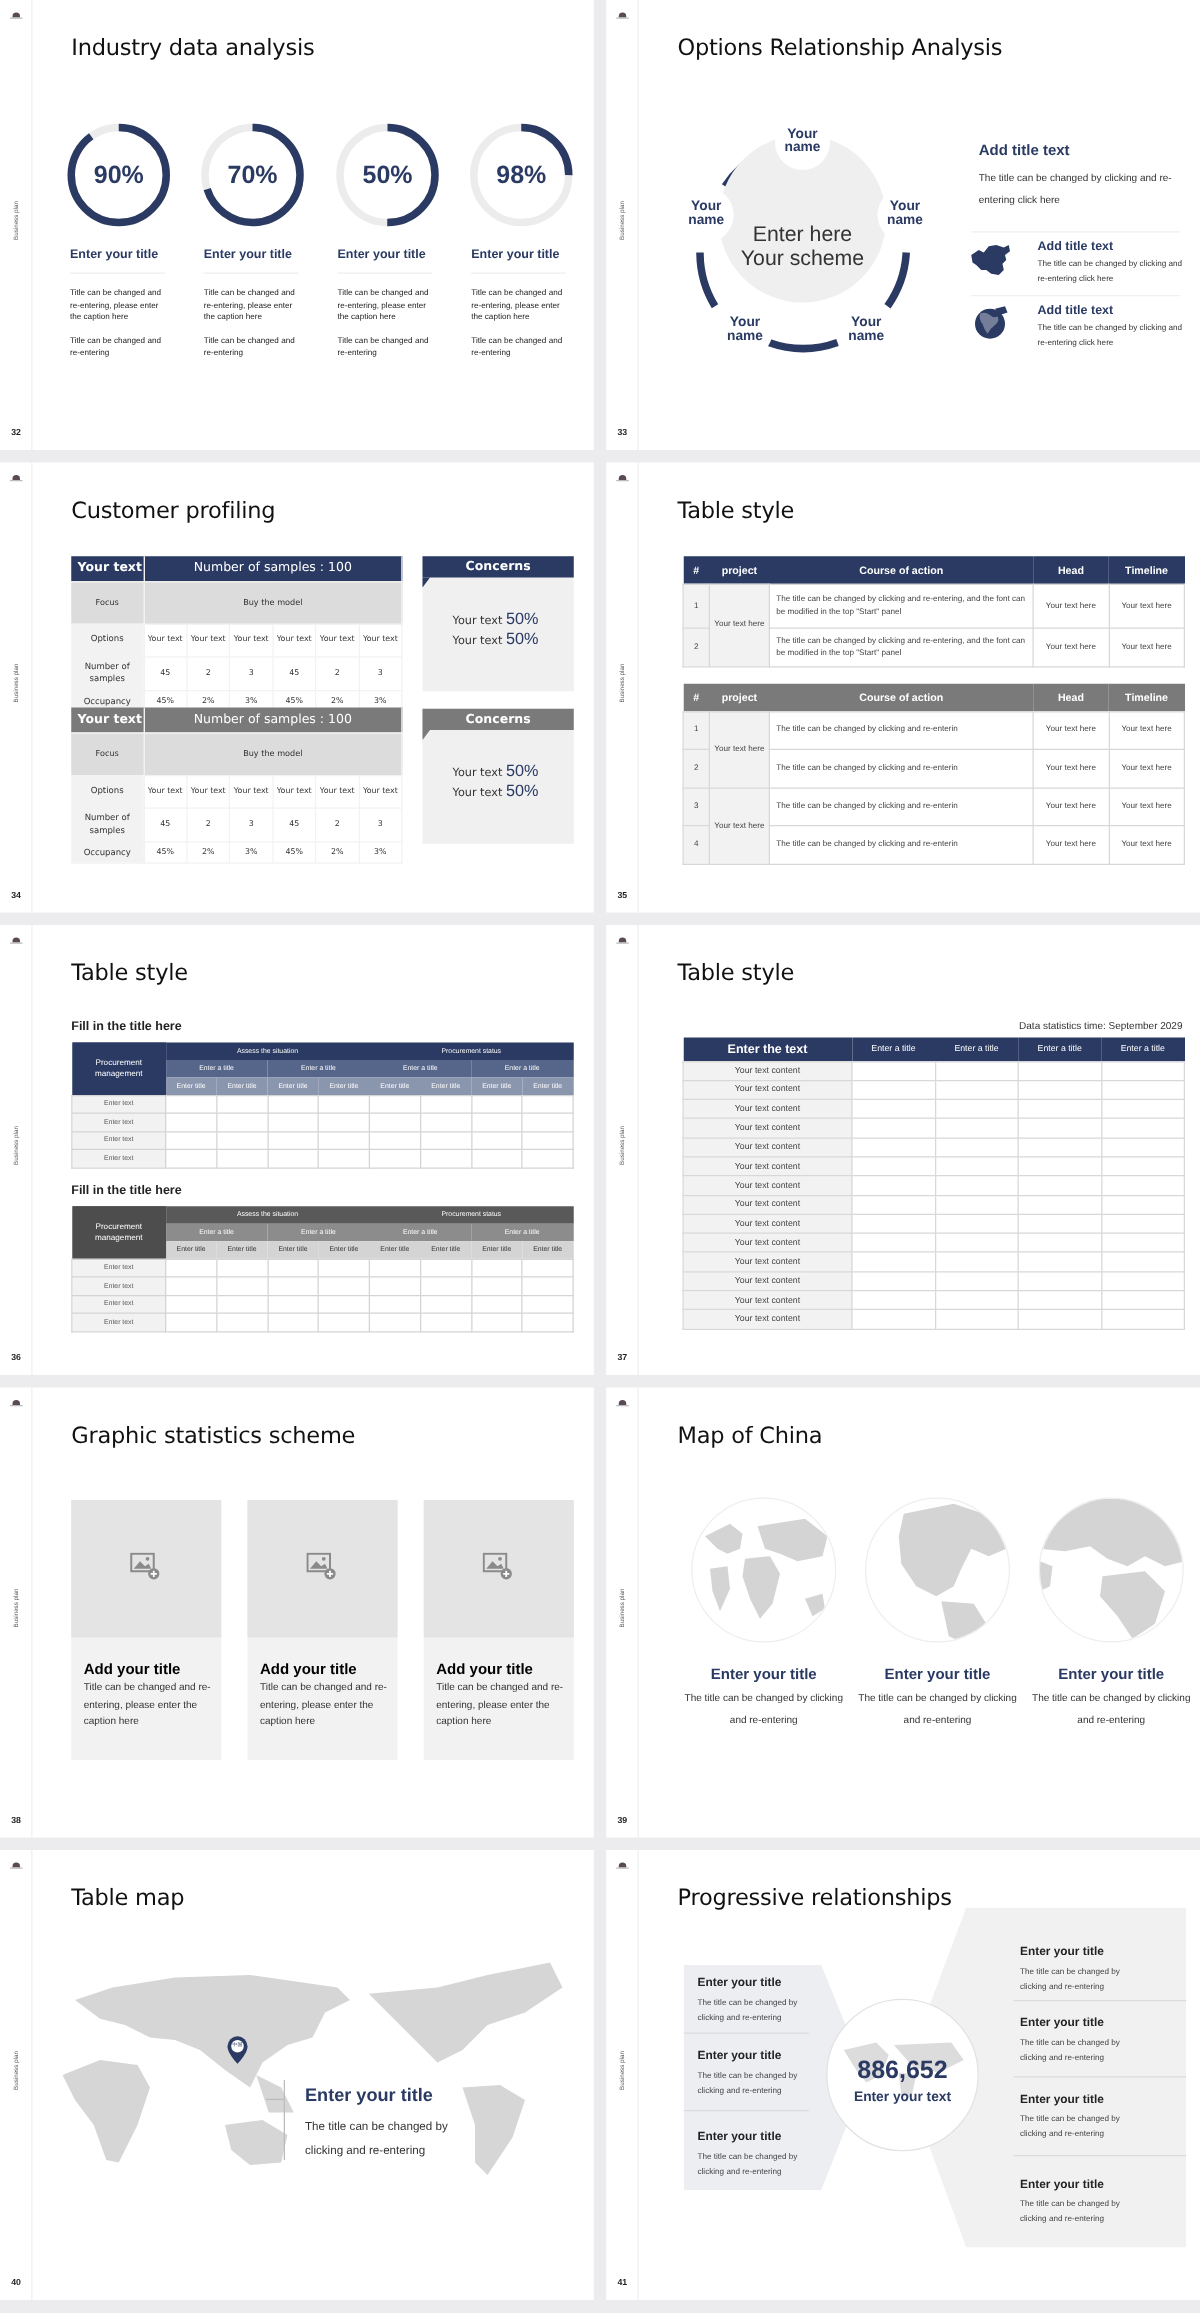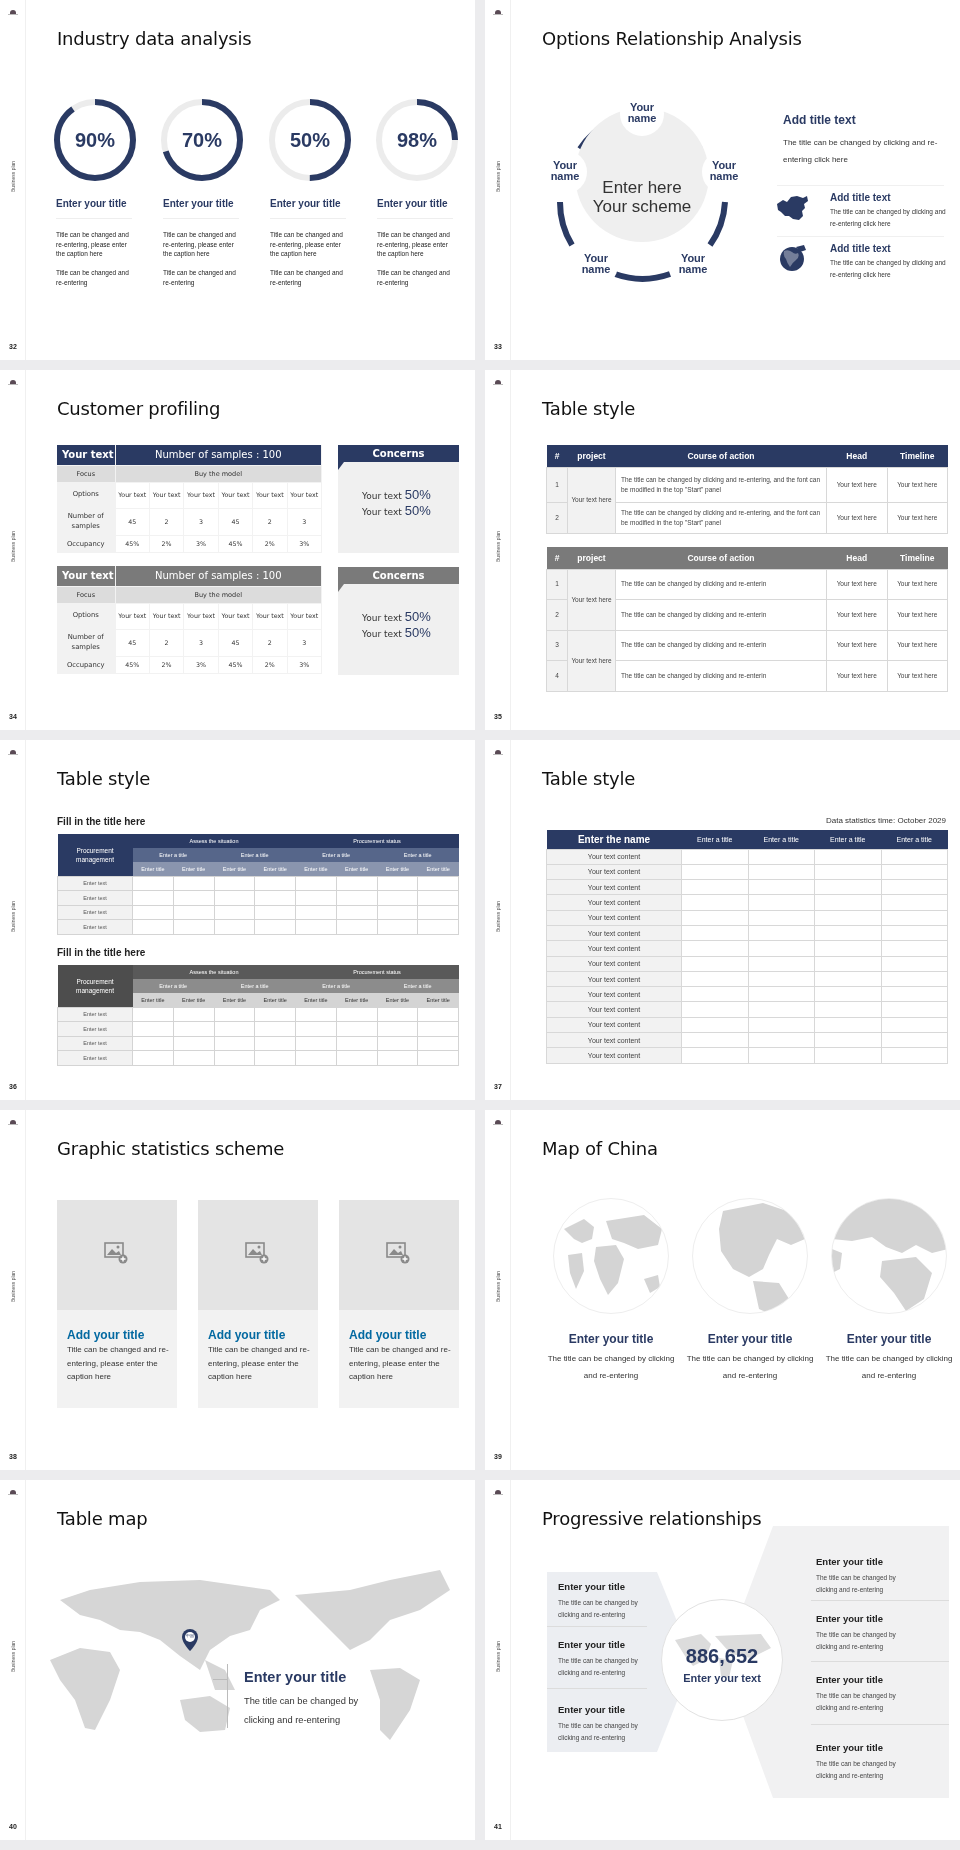--- a/index.html
+++ b/index.html
@@ -29,21 +29,21 @@
   .s33-right-desc { position:absolute; font-size:8px; line-height:17px; color:#333; width:160px; }
   .s33-sub-title { position:absolute; font-size:10px; font-weight:bold; color:#2a3a63; }
   .s33-sub-desc { position:absolute; font-size:6.5px; line-height:11.5px; color:#333; width:120px; }
   .s33-div { position:absolute; height:1px; background:#f0f0f0; }
 
   
   .cp-table { position:absolute; left:57px; width:265px; border-collapse:collapse; font-family:"DejaVu Sans", sans-serif; }
   .cp-table td { font-size:6.3px; text-align:center; color:#333; border-right:1px solid #f2f2f2; border-bottom:1px solid #f2f2f2; }
   .cp-head td { color:#fff; font-size:10px; height:20px; }
   .cp-head td.l { text-align:left; padding-left:5px; font-weight:bold; }
-  .cp-focus td { background:#dcdcdc; height:17px; font-size:6.5px; }
+  .cp-focus td { background:#dcdcdc; height:34px; font-size:6.5px; }
   .cp-table td.rl { background:#f2f2f2; width:58px; font-size:6.8px; }
   .cp-opt td { height:26px; line-height:9.5px; }
   .cp-num td { height:27px; line-height:9.5px; }
   .cp-occ td { height:17px; }
   .concern { position:absolute; left:338px; width:121px; height:108px; background:#f0f0f0; }
   .concern .hd { position:absolute; left:0; top:0; width:121px; height:17px; color:#fff; font-size:10px; font-weight:bold; text-align:center; line-height:17px; font-family:"DejaVu Sans", sans-serif; }
   .concern .tab { position:absolute; left:0; top:17px; width:0; height:0; border-top:8px solid; border-right:6px solid transparent; }
   .concern .line { position:absolute; left:24px; width:90px; font-size:9px; color:#333; font-family:"DejaVu Sans", sans-serif;}
   .concern .line b { font-size:13px; font-weight:normal; color:#2a3a63; font-family:"Liberation Sans Narrow","Liberation Sans", sans-serif; }
 
@@ -70,21 +70,21 @@
   .ds-table { position:absolute; left:61px; top:90px; width:402px; border-collapse:collapse; }
   .ds-table th { background:#2a3a63; color:#fff; font-size:7px; font-weight:normal; height:19px; }
   .ds-table th.first { font-size:10px; font-weight:bold; width:135px; }
   .ds-table td { height:15.3px; border:1px solid #d8d8d8; font-size:7px; color:#444; text-align:center; }
   .ds-table td.first { background:#f2f2f2; }
 
   
   .gt-card { position:absolute; top:90px; width:120px; height:208px; background:#f2f2f2; }
   .gt-card .img { position:absolute; left:0; top:0; width:120px; height:110px; background:#e4e4e4; }
   .gt-card .ico { position:absolute; left:47px; top:42px; width:24px; height:22px; }
-  .gt-card .t { position:absolute; left:10px; top:128px; font-size:12px; font-weight:bold; color:#0369a1; }
+  .gt-card .t { position:absolute; left:10px; top:128px; font-size:12px; font-weight:bold; color:#000000; }
   .gt-card .d { position:absolute; left:10px; top:143px; width:104px; font-size:8px; line-height:13.5px; color:#333; }
 
   
   .globe { position:absolute; top:88px; width:116px; height:116px; border-radius:50%; border:1px solid #eee; overflow:hidden; background:#fff; }
   .mc-title { position:absolute; top:222px; width:140px; text-align:center; font-size:12px; font-weight:bold; color:#2a3a63; }
   .mc-desc { position:absolute; top:241px; width:140px; text-align:center; font-size:8px; line-height:16.5px; color:#333; }
 
   
   .wm-title { position:absolute; left:244px; top:189px; font-size:14.5px; font-weight:bold; color:#2a3a63; }
   .wm-desc { position:absolute; left:244px; top:212px; width:140px; font-size:9.3px; line-height:19px; color:#333; }
@@ -537,25 +537,25 @@
 
 <div class="slide" style="left:485px;top:740px;">
   <div class="sidebar"></div>
   <div class="logo">
       <div class="dome"></div>
       <div class="base"></div>
     </div>
   <div class="vlabel">Business plan</div>
   <div class="pnum">37</div>
   <h1>Table style</h1>
-  <div class="ds-stamp">Data statistics time: October 2029</div>
+  <div class="ds-stamp">Data statistics time: September 2029</div>
   <table class="ds-table">
     <tbody>
         <tr>
-      <th class="first">Enter the name</th>
+      <th class="first">Enter the text</th>
       <th>Enter a title</th>
       <th>Enter a title</th>
       <th>Enter a title</th>
       <th>Enter a title</th>
     </tr>
     <tr>
           <td class="first">Your text content</td>
           <td></td>
           <td></td>
           <td></td>

